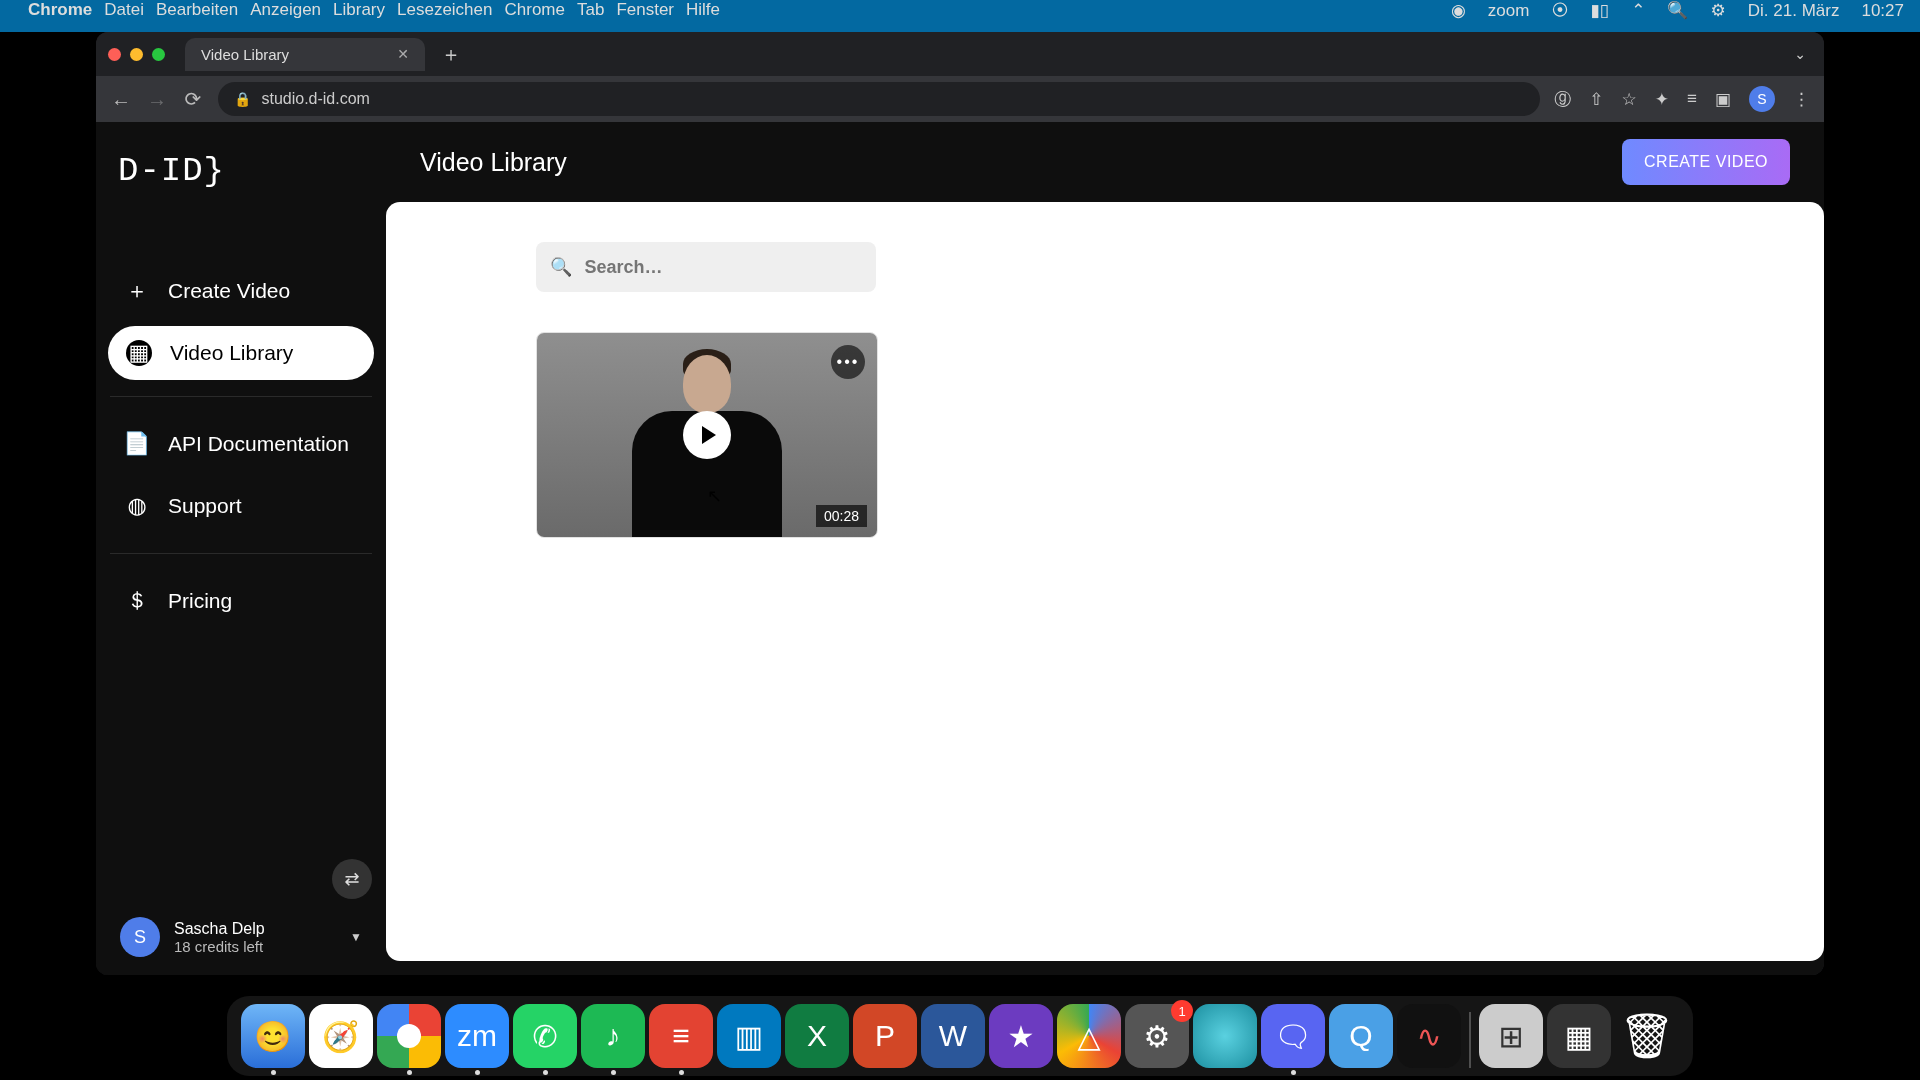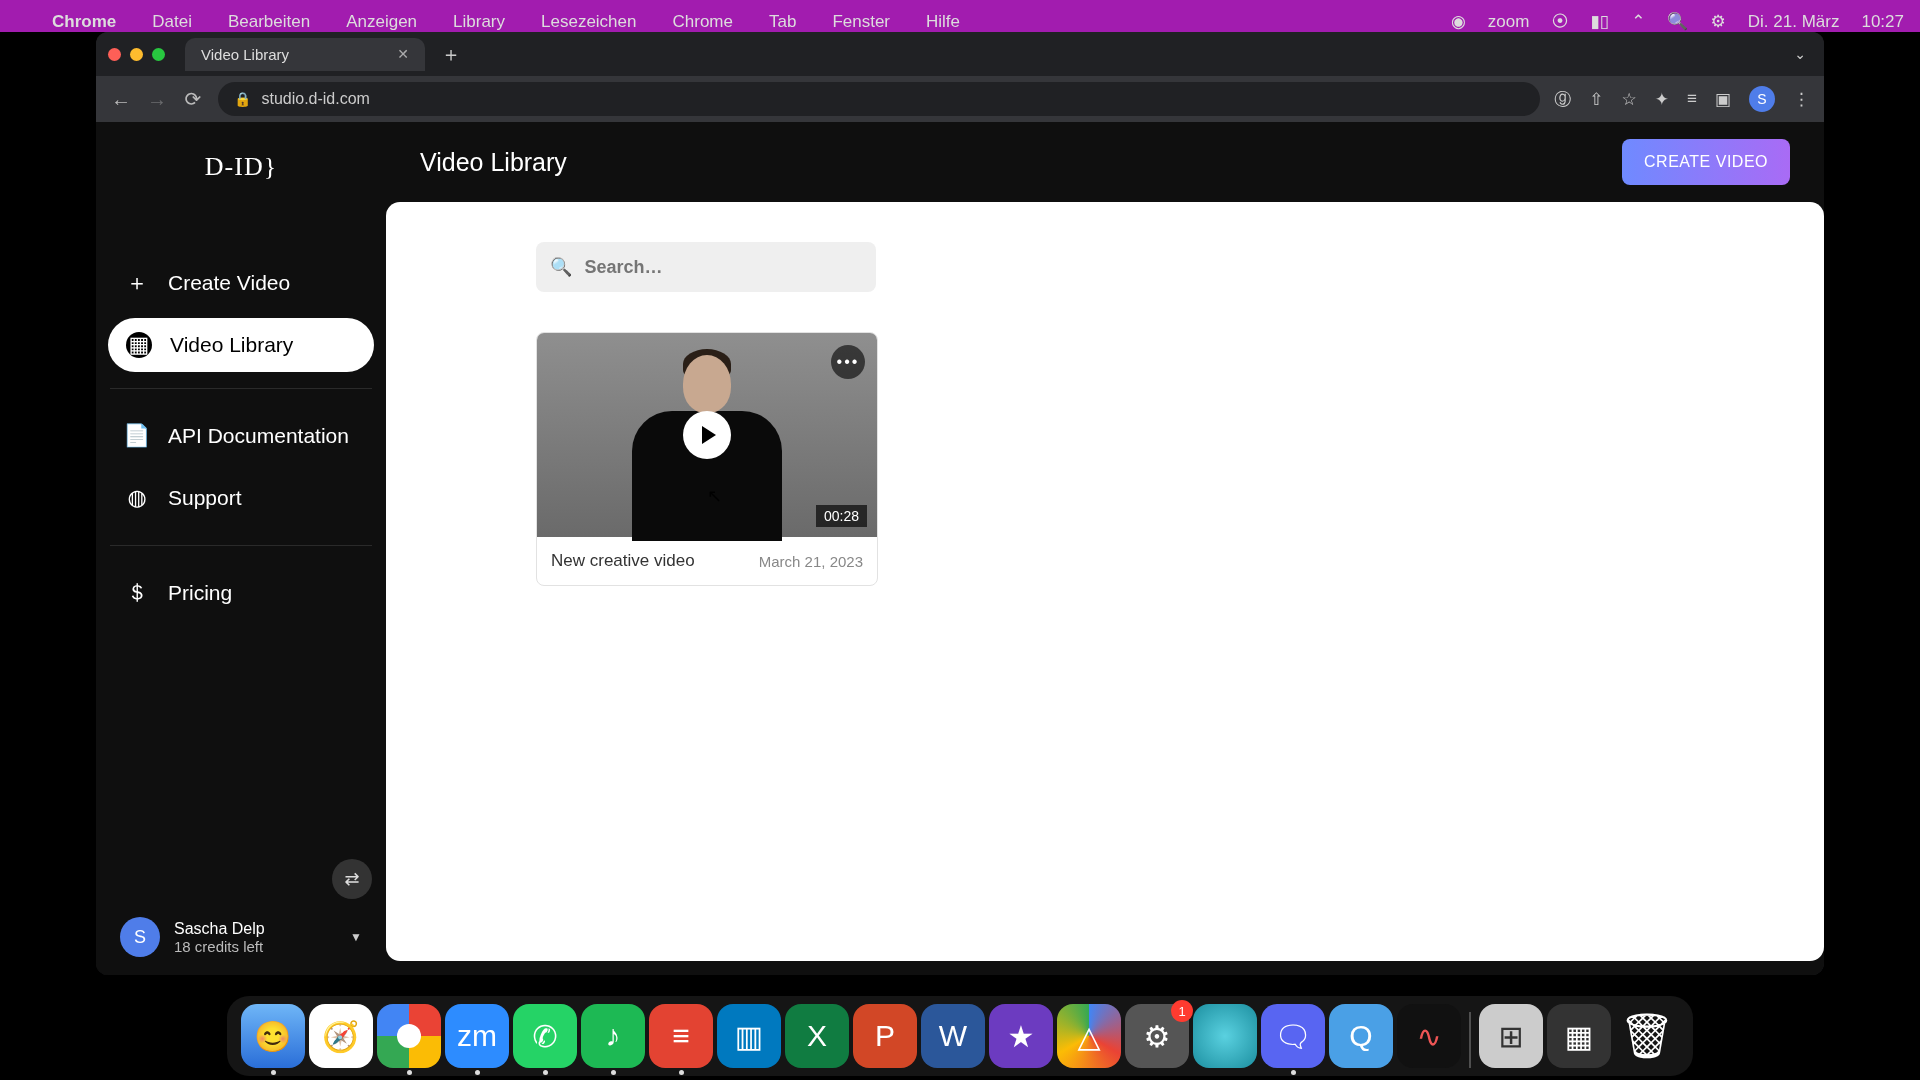--- a/index.html
+++ b/index.html
@@ -1,19 +1,19 @@
 <!DOCTYPE html>
 <html><head>
 <meta charset="utf-8">
 <style>
 * { margin: 0; padding: 0; box-sizing: border-box; font-family: -apple-system, BlinkMacSystemFont, "Segoe UI", sans-serif; }
 body { width: 1920px; height: 1080px; background: #000; overflow: hidden; position: relative; }
 
 
-.menubar { height: 32px; background: #a21caf; display: flex; align-items: flex-end; padding: 0 16px; color: #ddd; font-size: 17px; gap: 36px; }
+.menubar { height: 32px; background: #0369a1; display: flex; align-items: flex-start; padding: 0 16px; color: #ddd; font-size: 17px; gap: 12px; }
 .menubar .apple { font-size: 20px; }
 .menubar .app-name { font-weight: 600; }
 .menubar .spacer { flex: 1; }
 .menubar .right { display: flex; align-items: center; gap: 22px; font-size: 17px; }
 
 
 .chrome { position: absolute; top: 32px; left: 96px; right: 96px; bottom: 105px; background: #202124; border-radius: 12px; overflow: hidden; display: flex; flex-direction: column; }
 .tab-strip { height: 44px; background: #202124; display: flex; align-items: center; padding: 0 12px; gap: 8px; }
 .traffic-lights { display: flex; gap: 9px; margin-right: 12px; }
 .traffic-lights div { width: 13px; height: 13px; border-radius: 50%; }
@@ -27,21 +27,21 @@
 .addr-bar { height: 46px; background: #35363a; display: flex; align-items: center; padding: 0 14px; gap: 14px; }
 .nav-btn { color: #bbb; width: 22px; text-align: center; font-size: 20px; }
 .url-box { flex: 1; background: #202124; border-radius: 20px; height: 34px; display: flex; align-items: center; padding: 0 16px; gap: 10px; color: #ccc; font-size: 16px; }
 .url-box .lock { font-size: 14px; }
 .addr-right { display: flex; align-items: center; gap: 18px; color: #ccc; font-size: 17px; }
 .avatar-s { width: 26px; height: 26px; border-radius: 50%; background: #4f7de9; display: flex; align-items: center; justify-content: center; font-size: 14px; color: #fff; font-weight: 500; }
 
 
 .app { flex: 1; background: #0f0f0f; display: flex; position: relative; }
 .sidebar { width: 290px; background: #0f0f0f; color: #fff; display: flex; flex-direction: column; padding-top: 20px; }
-.logo { font-family: Liberation Serif, serif; font-size: 26px; padding: 10px 22px 30px; letter-spacing: 1px; text-align: center; }
+.logo { font-family: Liberation Mono, monospace; font-size: 34px; padding: 10px 22px 30px; letter-spacing: 1px; }
 .nav-section { padding: 40px 0 0; }
 .nav-item { display: flex; align-items: center; gap: 18px; padding: 18px 28px; font-size: 21px; cursor: pointer; }
 .nav-item.active { background: #fff; color: #000; border-radius: 28px; margin: 4px 12px; padding: 14px 18px; }
 .nav-icon { width: 26px; height: 26px; display: flex; align-items: center; justify-content: center; font-size: 22px; }
 .nav-sep { height: 1px; background: #2a2a2a; margin: 16px 14px; }
 .collapse-btn { width: 40px; height: 40px; background:#333; border-radius: 50%; display:flex; align-items:center; justify-content:center; margin-left: auto; margin-right: 14px; margin-top: auto; font-size:18px; color:#ddd; }
 .user-block { display:flex; align-items:center; gap:14px; padding: 18px 24px; }
 .user-avatar { width: 40px; height: 40px; border-radius: 50%; background:#4f7de9; display:flex; align-items:center; justify-content:center; font-weight:500; font-size:18px; }
 .user-text .name { font-size: 16px; }
 .user-text .credits { font-size: 15px; color: #bbb; }
@@ -200,24 +200,20 @@
               <div class="person">
                 <div class="hair"></div>
                   <div class="head"></div>
                   <div class="body"></div>
               </div>
               <div class="play-btn"></div>
               <div class="kebab">•••</div>
               <div class="dur">00:28</div>
               <div class="cursor">↖</div>
             </div>
-            <div class="card-meta">
-              <span class="title">New creative video</span>
-              <span class="date">March 21, 2023</span>
-            </div>
           </div>
         </div>
       </div>
     </div>
   </div>
 </div>
 
 <div class="dock">
   <div class="dock-item" style="background:linear-gradient(#6fb6f7,#2a6ed8)">😊<span class="dot"></span></div>
   <div class="dock-item" style="background:#fff;color:#2a6ed8">🧭</div>

